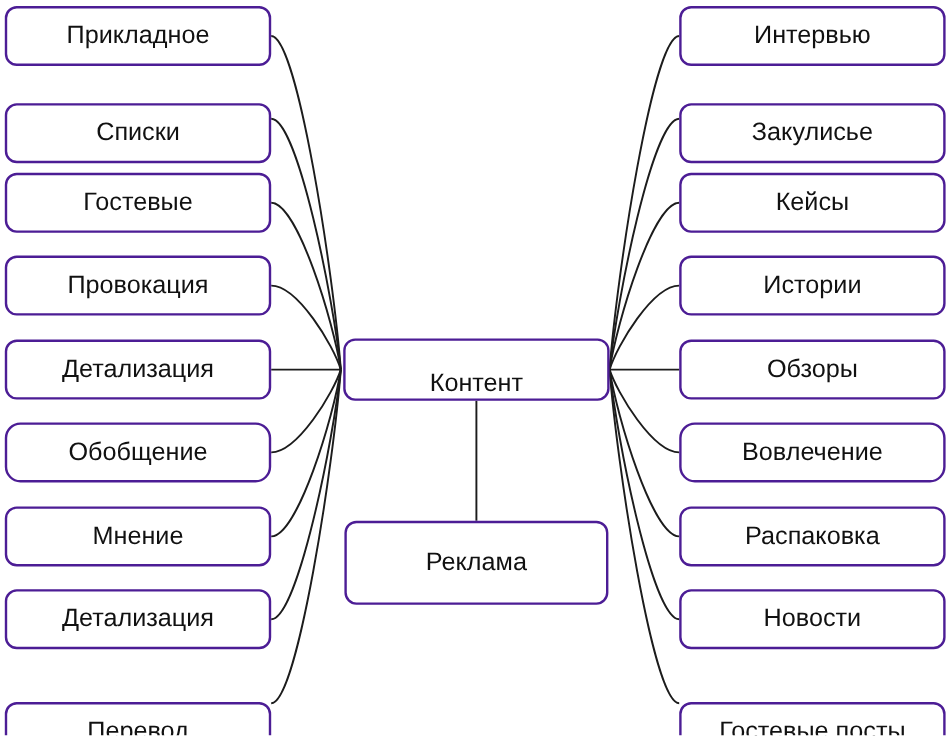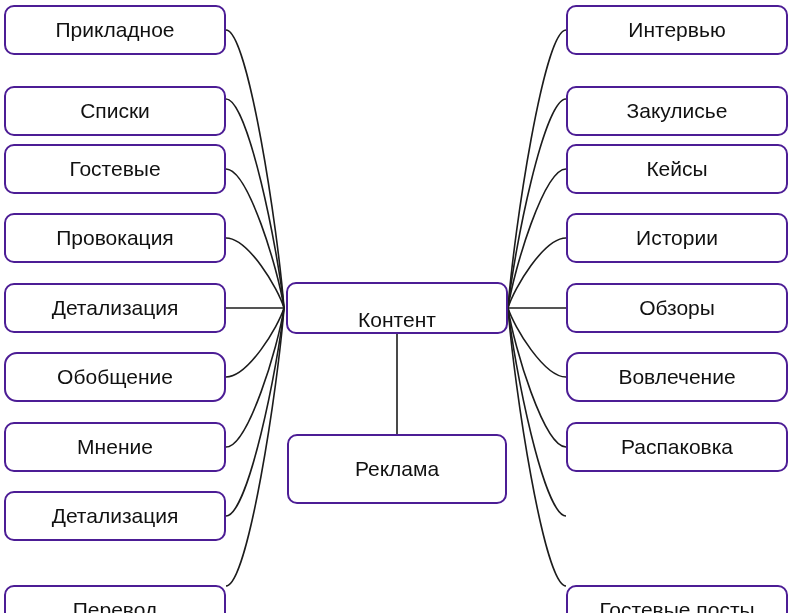--- a/index.html
+++ b/index.html
@@ -135,17 +135,20 @@
     </div>
   <div class="node col-right r5">
       <span>Обзоры</span>
     </div>
   <div class="node col-right r6">
       <span>Вовлечение</span>
     </div>
   <div class="node col-right r7">
       <span>Распаковка</span>
     </div>
+  <div class="node col-right r8">
+      <span>Новости</span>
+    </div>
   <div class="node col-right r9">
       <span>Гостевые посты</span>
     </div>
 
 </div>
 
 </body></html>

